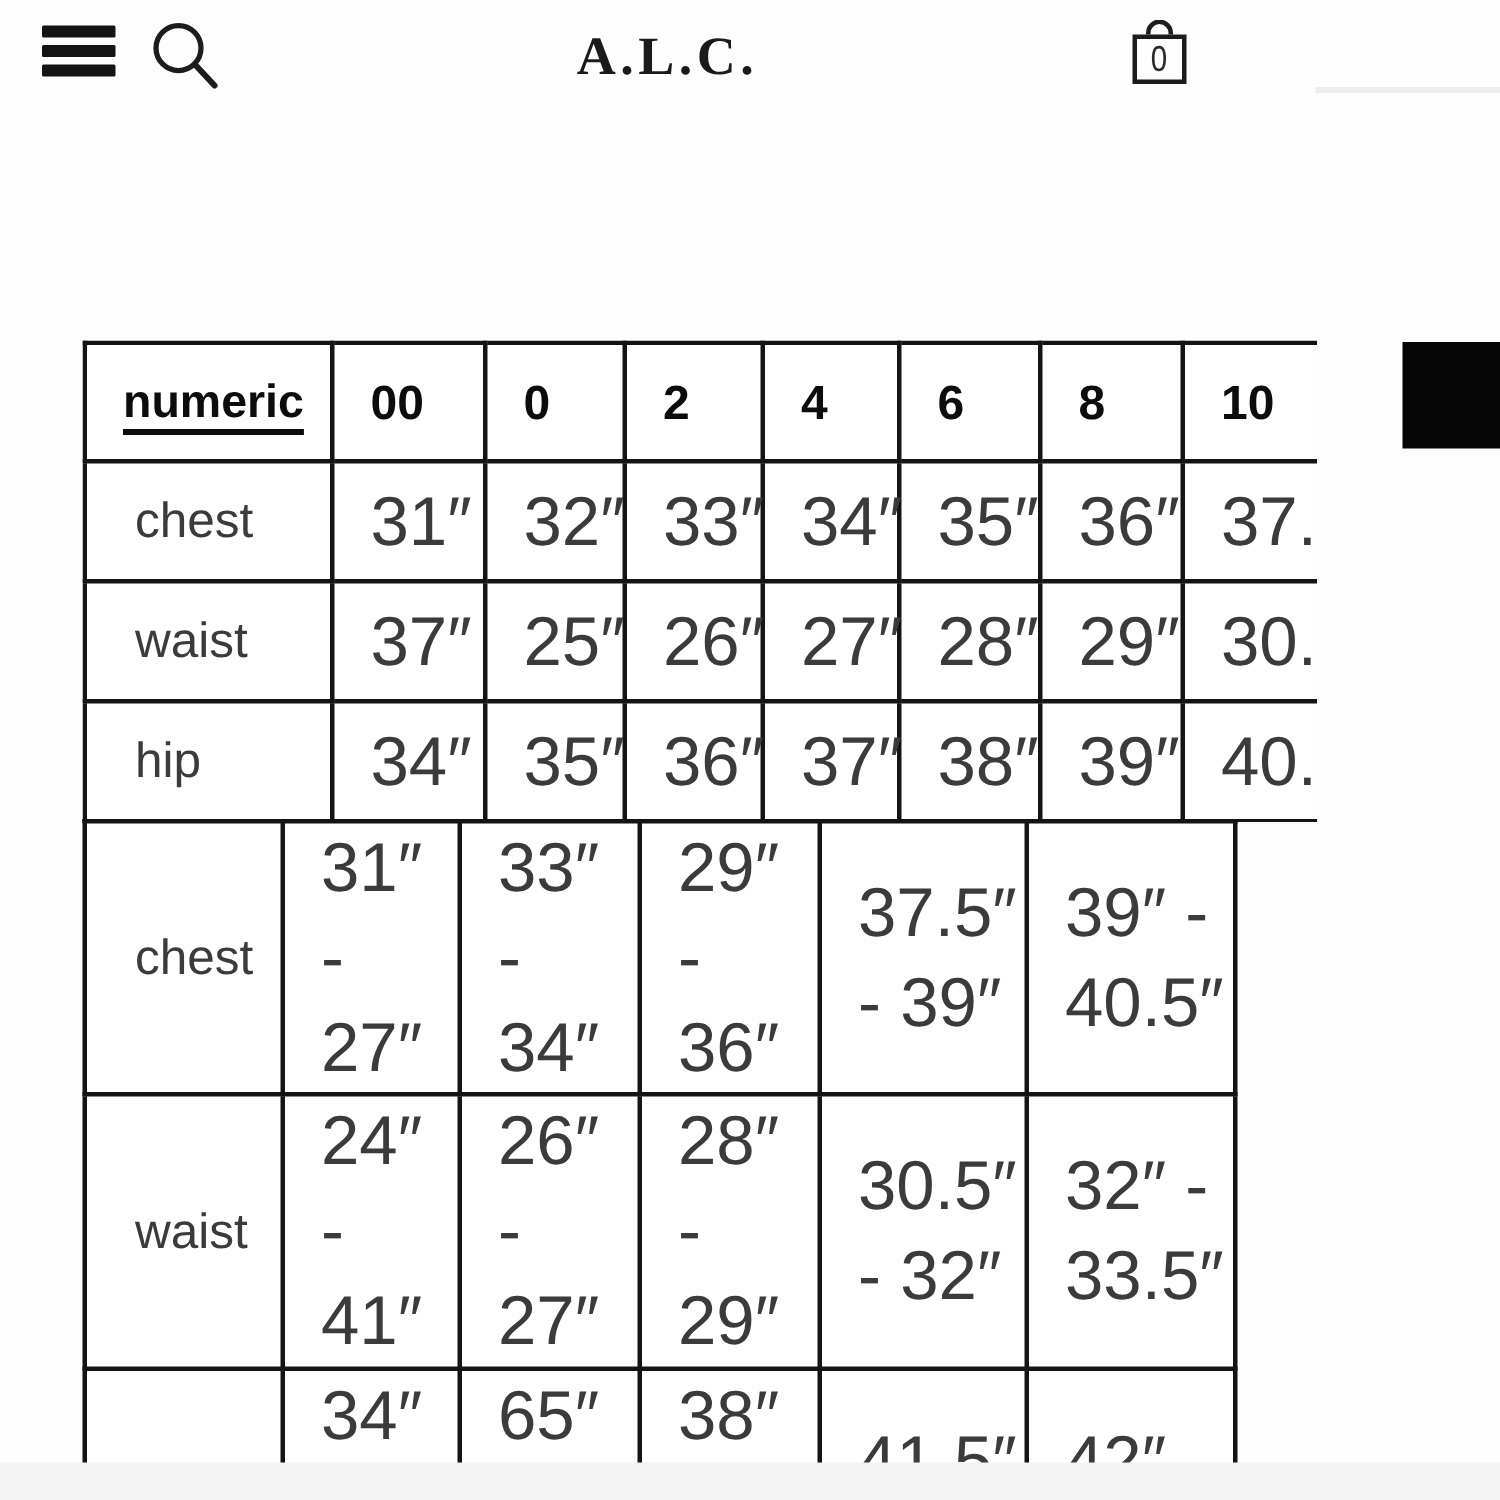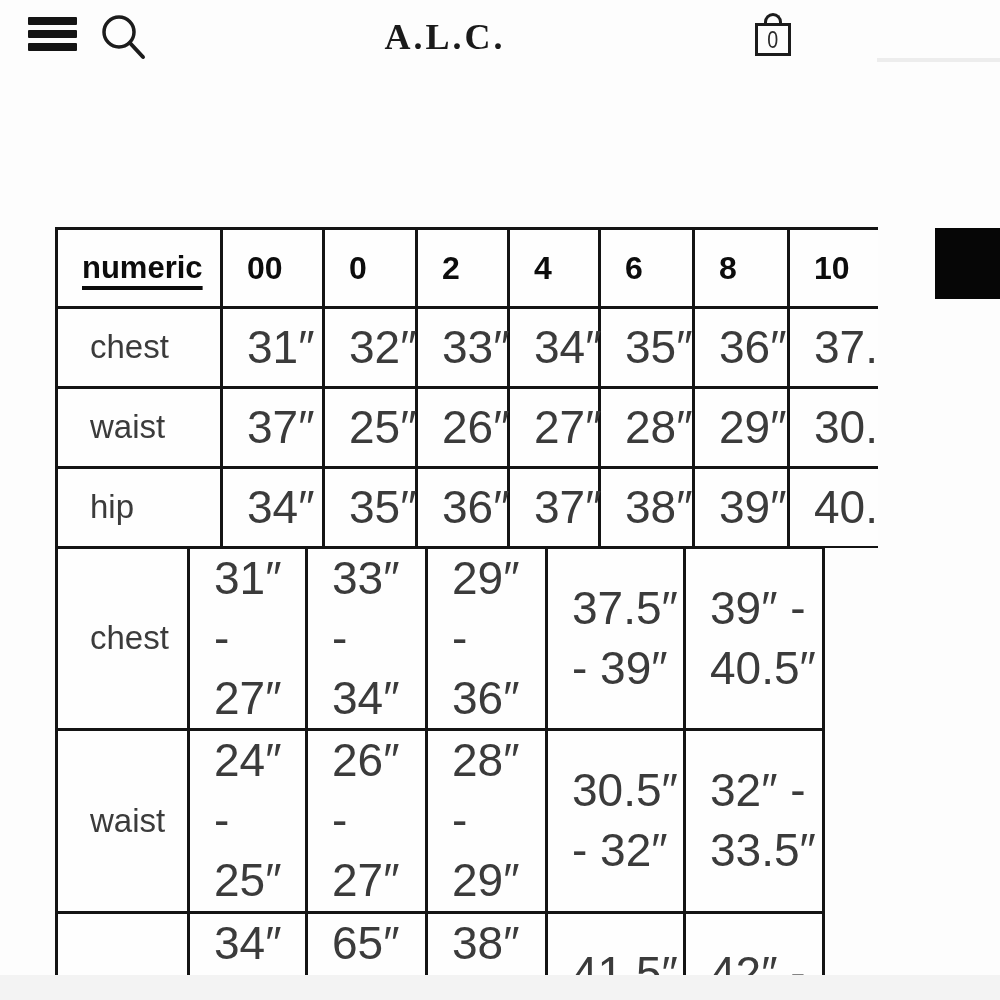--- a/index.html
+++ b/index.html
@@ -170,21 +170,21 @@
     <td>29″ -
 36″</td>
     <td>37.5″
 - 39″</td>
     <td>39″ -
 40.5″</td>
   </tr>
   <tr>
     <td class="label">waist</td>
     <td>24″ -
-25″</td>
+41″</td>
     <td>26″ -
 27″</td>
     <td>28″ -
 29″</td>
     <td>30.5″
 - 32″</td>
     <td>32″ -
 33.5″</td>
   </tr>
   <tr>

